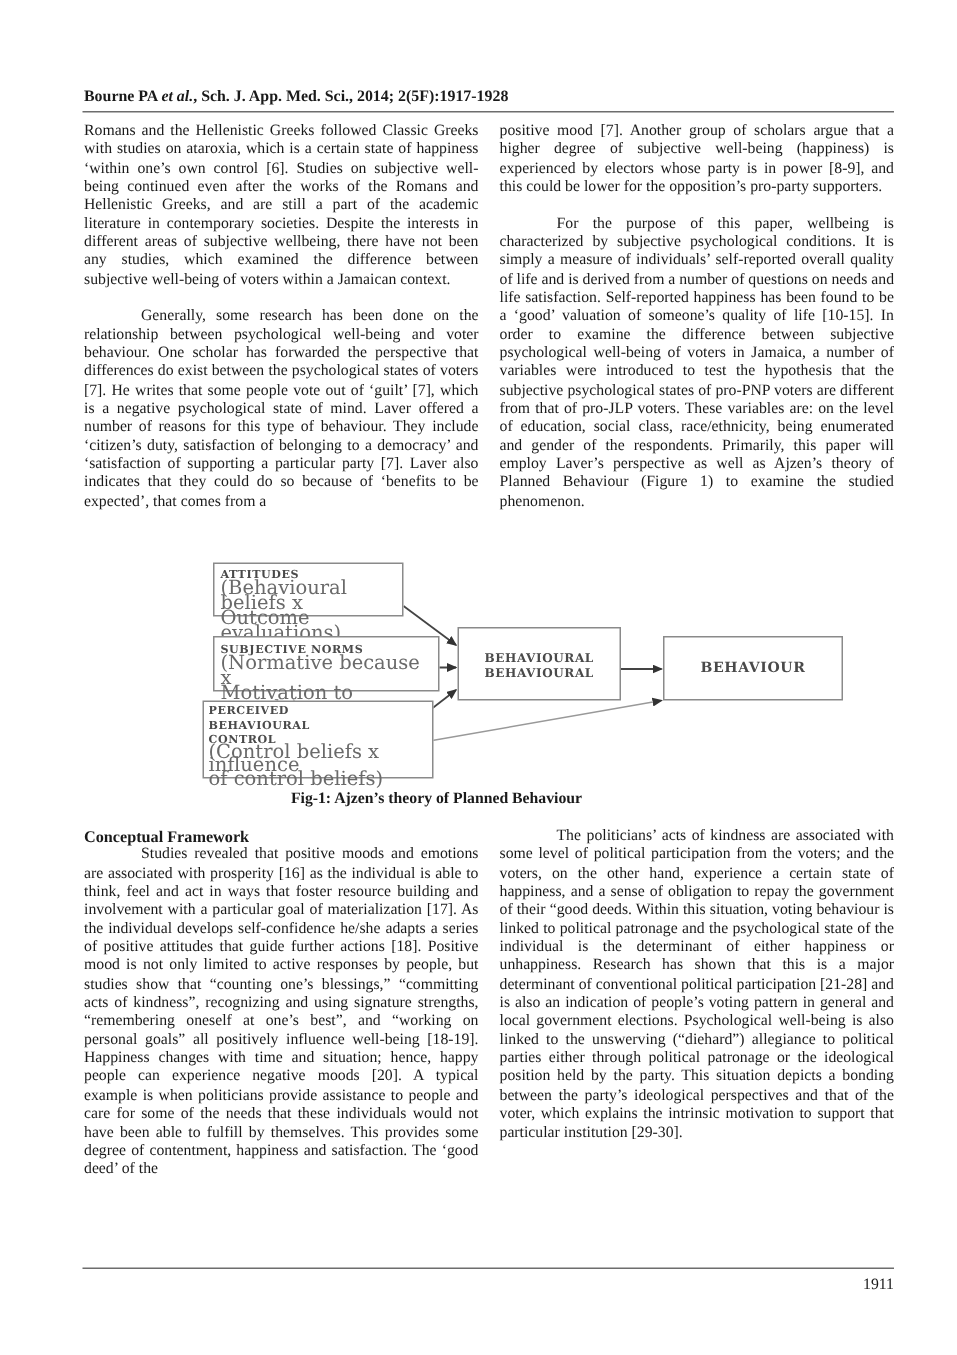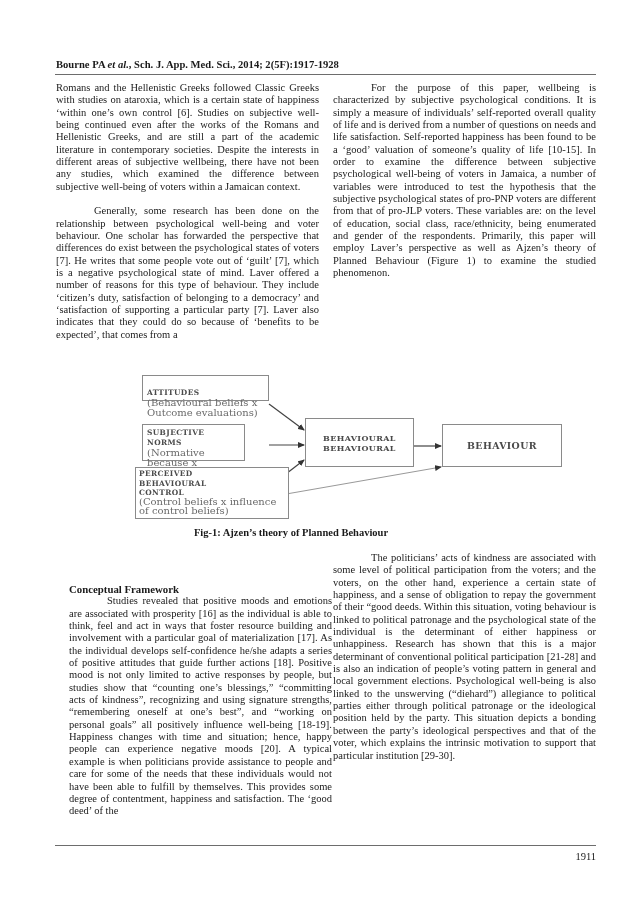--- a/index.html
+++ b/index.html
@@ -10,21 +10,21 @@
   .rule { position: absolute; height: 0; border-top: 1px solid #6d6d6d; }
   .col { position: absolute; width: 263px; font-size: 10.5px; line-height: 12.35px; text-align: justify; }
   .col p { margin: 0; }
   .col p + p { margin-top: 12.3px; }
   .indent { text-indent: 38px; }
   .sec-title { font-weight: bold; font-size: 10.8px; }
   .fig { position: absolute; left: 0; top: 0; width: 638px; height: 903px; pointer-events: none; }
   .box { position: absolute; border: 1.3px solid #8a8a8a; background: #fff; box-sizing: border-box;
          font-family: "DejaVu Serif", "Liberation Serif", serif; color: #5b5b5b; }
   .box .t { font-weight: bold; font-size: 7.4px; letter-spacing: 0.4px; line-height: 10px; color: #4a4a4a; }
-  .box .s { font-size: 10px; line-height: 10px; color: #6a6a6a; }
+  .box .s { font-size: 13px; line-height: 10px; color: #6a6a6a; }
   .box.center { display: flex; align-items: center; justify-content: center; text-align: center; }
   .box.center .t { font-size: 8px; line-height: 10px; }
   .box.beh .t { font-size: 9.4px; }
   .caption { position: absolute; left: 0; width: 582px; top: 527px; text-align: center; font-weight: bold; font-size: 10.5px; }
   .pagenum { position: absolute; right: 42px; top: 851px; font-size: 10.5px; }
 </style>
 </head>
 <body>
 
 <div class="header">
@@ -32,44 +32,45 @@
   <i>et al.</i><span>, Sch. J. App. Med. Sci., 2014; 2(5F):1917-1928</span>
 </div>
 <div class="rule" style="left:55px; width:541px; top:74px;"></div>
 
 <div class="col" style="left:56px; top:82px;">
   <p>Romans and the Hellenistic Greeks followed Classic Greeks with studies on ataroxia, which is a certain state of happiness ‘within one’s own control [6]. Studies on subjective well-being continued even after the works of the Romans and Hellenistic Greeks, and are still a part of the academic literature in contemporary societies. Despite the interests in different areas of subjective wellbeing, there have not been any studies, which examined the difference between subjective well-being of voters within a Jamaican context.</p>
   <p class="indent">Generally, some research has been done on the relationship between psychological well-being and voter behaviour. One scholar has forwarded the perspective that differences do exist between the psychological states of voters [7]. He writes that some people vote out of ‘guilt’ [7], which is a negative psychological state of mind. Laver offered a number of reasons for this type of behaviour. They include ‘citizen’s duty, satisfaction of belonging to a democracy’ and ‘satisfaction of supporting a particular party [7]. Laver also indicates that they could do so because of ‘benefits to be expected’, that comes from a</p>
 </div>
 
 <div class="col" style="left:333px; top:82px;">
+  <p>positive mood [7]. Another group of scholars argue that a higher degree of subjective well-being (happiness) is experienced by electors whose party is in power [8-9], and this could be lower for the opposition’s pro-party supporters.</p>
   <p class="indent">For the purpose of this paper, wellbeing is characterized by subjective psychological conditions. It is simply a measure of individuals’ self-reported overall quality of life and is derived from a number of questions on needs and life satisfaction. Self-reported happiness has been found to be a ‘good’ valuation of someone’s quality of life [10-15]. In order to examine the difference between subjective psychological well-being of voters in Jamaica, a number of variables were introduced to test the hypothesis that the subjective psychological states of pro-PNP voters are different from that of pro-JLP voters. These variables are: on the level of education, social class, race/ethnicity, being enumerated and gender of the respondents. Primarily, this paper will employ Laver’s perspective as well as Ajzen’s theory of Planned Behaviour (Figure 1) to examine the studied phenomenon.</p>
 </div>
 
 <div>
   <svg class="fig" viewBox="0 0 638 903" width="638" height="903">
     <defs>
       <marker id="ah" markerWidth="7" markerHeight="6" refX="6" refY="3" orient="auto" markerUnits="userSpaceOnUse">
         <path d="M0,0 L7,3 L0,6 z" fill="#333"></path>
       </marker>
     </defs>
     <line x1="269" y1="404" x2="304" y2="430" stroke="#444" stroke-width="1.2" marker-end="url(#ah)"></line>
     <line x1="269" y1="445" x2="304" y2="445" stroke="#444" stroke-width="1.2" marker-end="url(#ah)"></line>
     <line x1="269" y1="487" x2="304" y2="460" stroke="#444" stroke-width="1.2" marker-end="url(#ah)"></line>
     <line x1="414" y1="446" x2="441" y2="446" stroke="#444" stroke-width="1.2" marker-end="url(#ah)"></line>
     <line x1="269" y1="497" x2="441" y2="467" stroke="#999" stroke-width="1" marker-end="url(#ah)"></line>
   </svg>
 
-  <div class="box" style="left:142px; top:375px; width:127px; height:21px; padding:12px 4px;">
+  <div class="box" style="left:142px; top:375px; width:127px; height:36px; padding:2px 4px;">
     <div class="t">ATTITUDES</div>
     <div class="s">(Behavioural beliefs x</div>
     <div class="s">Outcome evaluations)</div>
   </div>
 
-  <div class="box" style="left:142px; top:424px; width:103px; height:37px; padding:3px 4px;">
+  <div class="box" style="left:142px; top:424px; width:151px; height:37px; padding:3px 4px;">
     <div class="t">SUBJECTIVE NORMS</div>
     <div class="s">(Normative because x</div>
     <div class="s">Motivation to comply)</div>
   </div>
 
   <div class="box" style="left:135px; top:467px; width:154px; height:52px; padding:1px 3px;">
     <div class="t">PERCEIVED</div>
     <div class="t" style="line-height:9px;">BEHAVIOURAL</div>
     <div class="t" style="line-height:9px;">CONTROL</div>
     <div class="s" style="line-height:9px;">(Control beliefs x influence</div>
@@ -83,21 +84,21 @@
     </div>
   </div>
 
   <div class="box center beh" style="left:442px; top:424px; width:120px; height:43px;">
     <div class="t">BEHAVIOUR</div>
   </div>
 
   <div class="caption">Fig-1: Ajzen’s theory of Planned Behaviour</div>
 </div>
 
-<div class="col" style="left:69px; top:552px;margin-top:31px;">
+<div class="col" style="left:56px; top:552px;">
   <div class="sec-title">Conceptual Framework</div>
   <p class="indent">Studies revealed that positive moods and emotions are associated with prosperity [16] as the individual is able to think, feel and act in ways that foster resource building and involvement with a particular goal of materialization [17]. As the individual develops self-confidence he/she adapts a series of positive attitudes that guide further actions [18]. Positive mood is not only limited to active responses by people, but studies show that “counting one’s blessings,” “committing acts of kindness”, recognizing and using signature strengths, “remembering oneself at one’s best”, and “working on personal goals” all positively influence well-being [18-19]. Happiness changes with time and situation; hence, happy people can experience negative moods [20]. A typical example is when politicians provide assistance to people and care for some of the needs that these individuals would not have been able to fulfill by themselves. This provides some degree of contentment, happiness and satisfaction. The ‘good deed’ of the</p>
 </div>
 
 <div class="col" style="left:333px; top:552px;">
   <p class="indent">The politicians’ acts of kindness are associated with some level of political participation from the voters; and the voters, on the other hand, experience a certain state of happiness, and a sense of obligation to repay the government of their “good deeds. Within this situation, voting behaviour is linked to political patronage and the psychological state of the individual is the determinant of either happiness or unhappiness. Research has shown that this is a major determinant of conventional political participation [21-28] and is also an indication of people’s voting pattern in general and local government elections. Psychological well-being is also linked to the unswerving (“diehard”) allegiance to political parties either through political patronage or the ideological position held by the party. This situation depicts a bonding between the party’s ideological perspectives and that of the voter, which explains the intrinsic motivation to support that particular institution [29-30].</p>
 </div>
 
 <div class="rule" style="left:55px; width:541px; top:845px;"></div>
 <div class="pagenum">1911</div>

